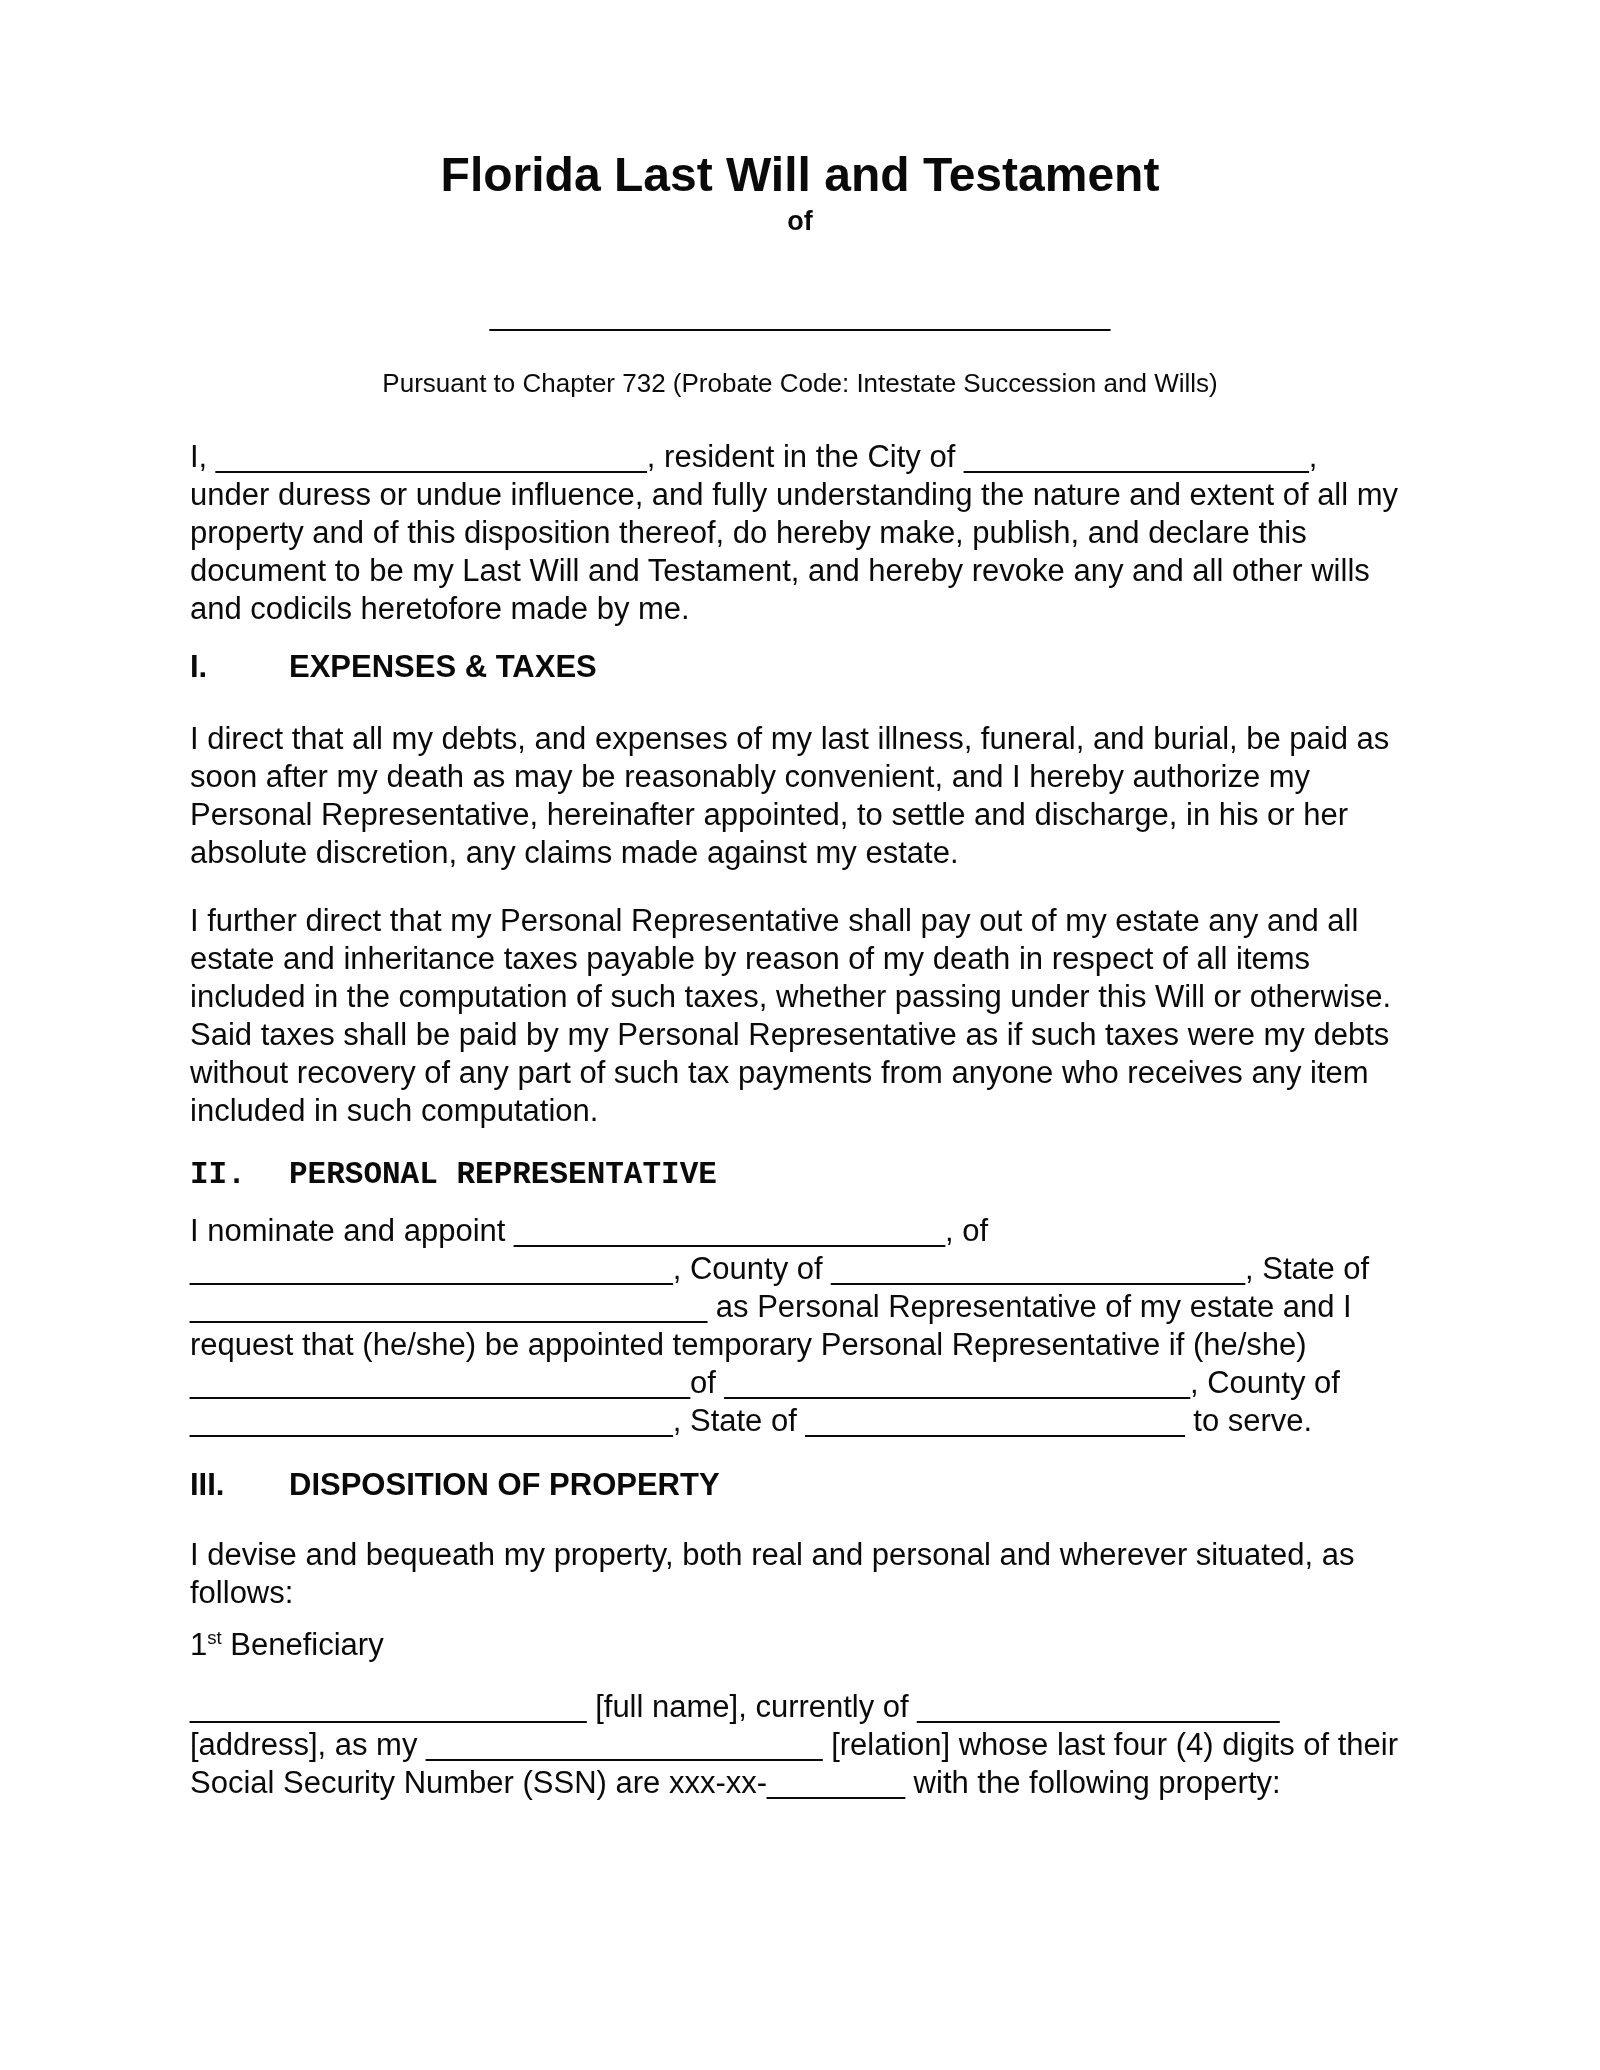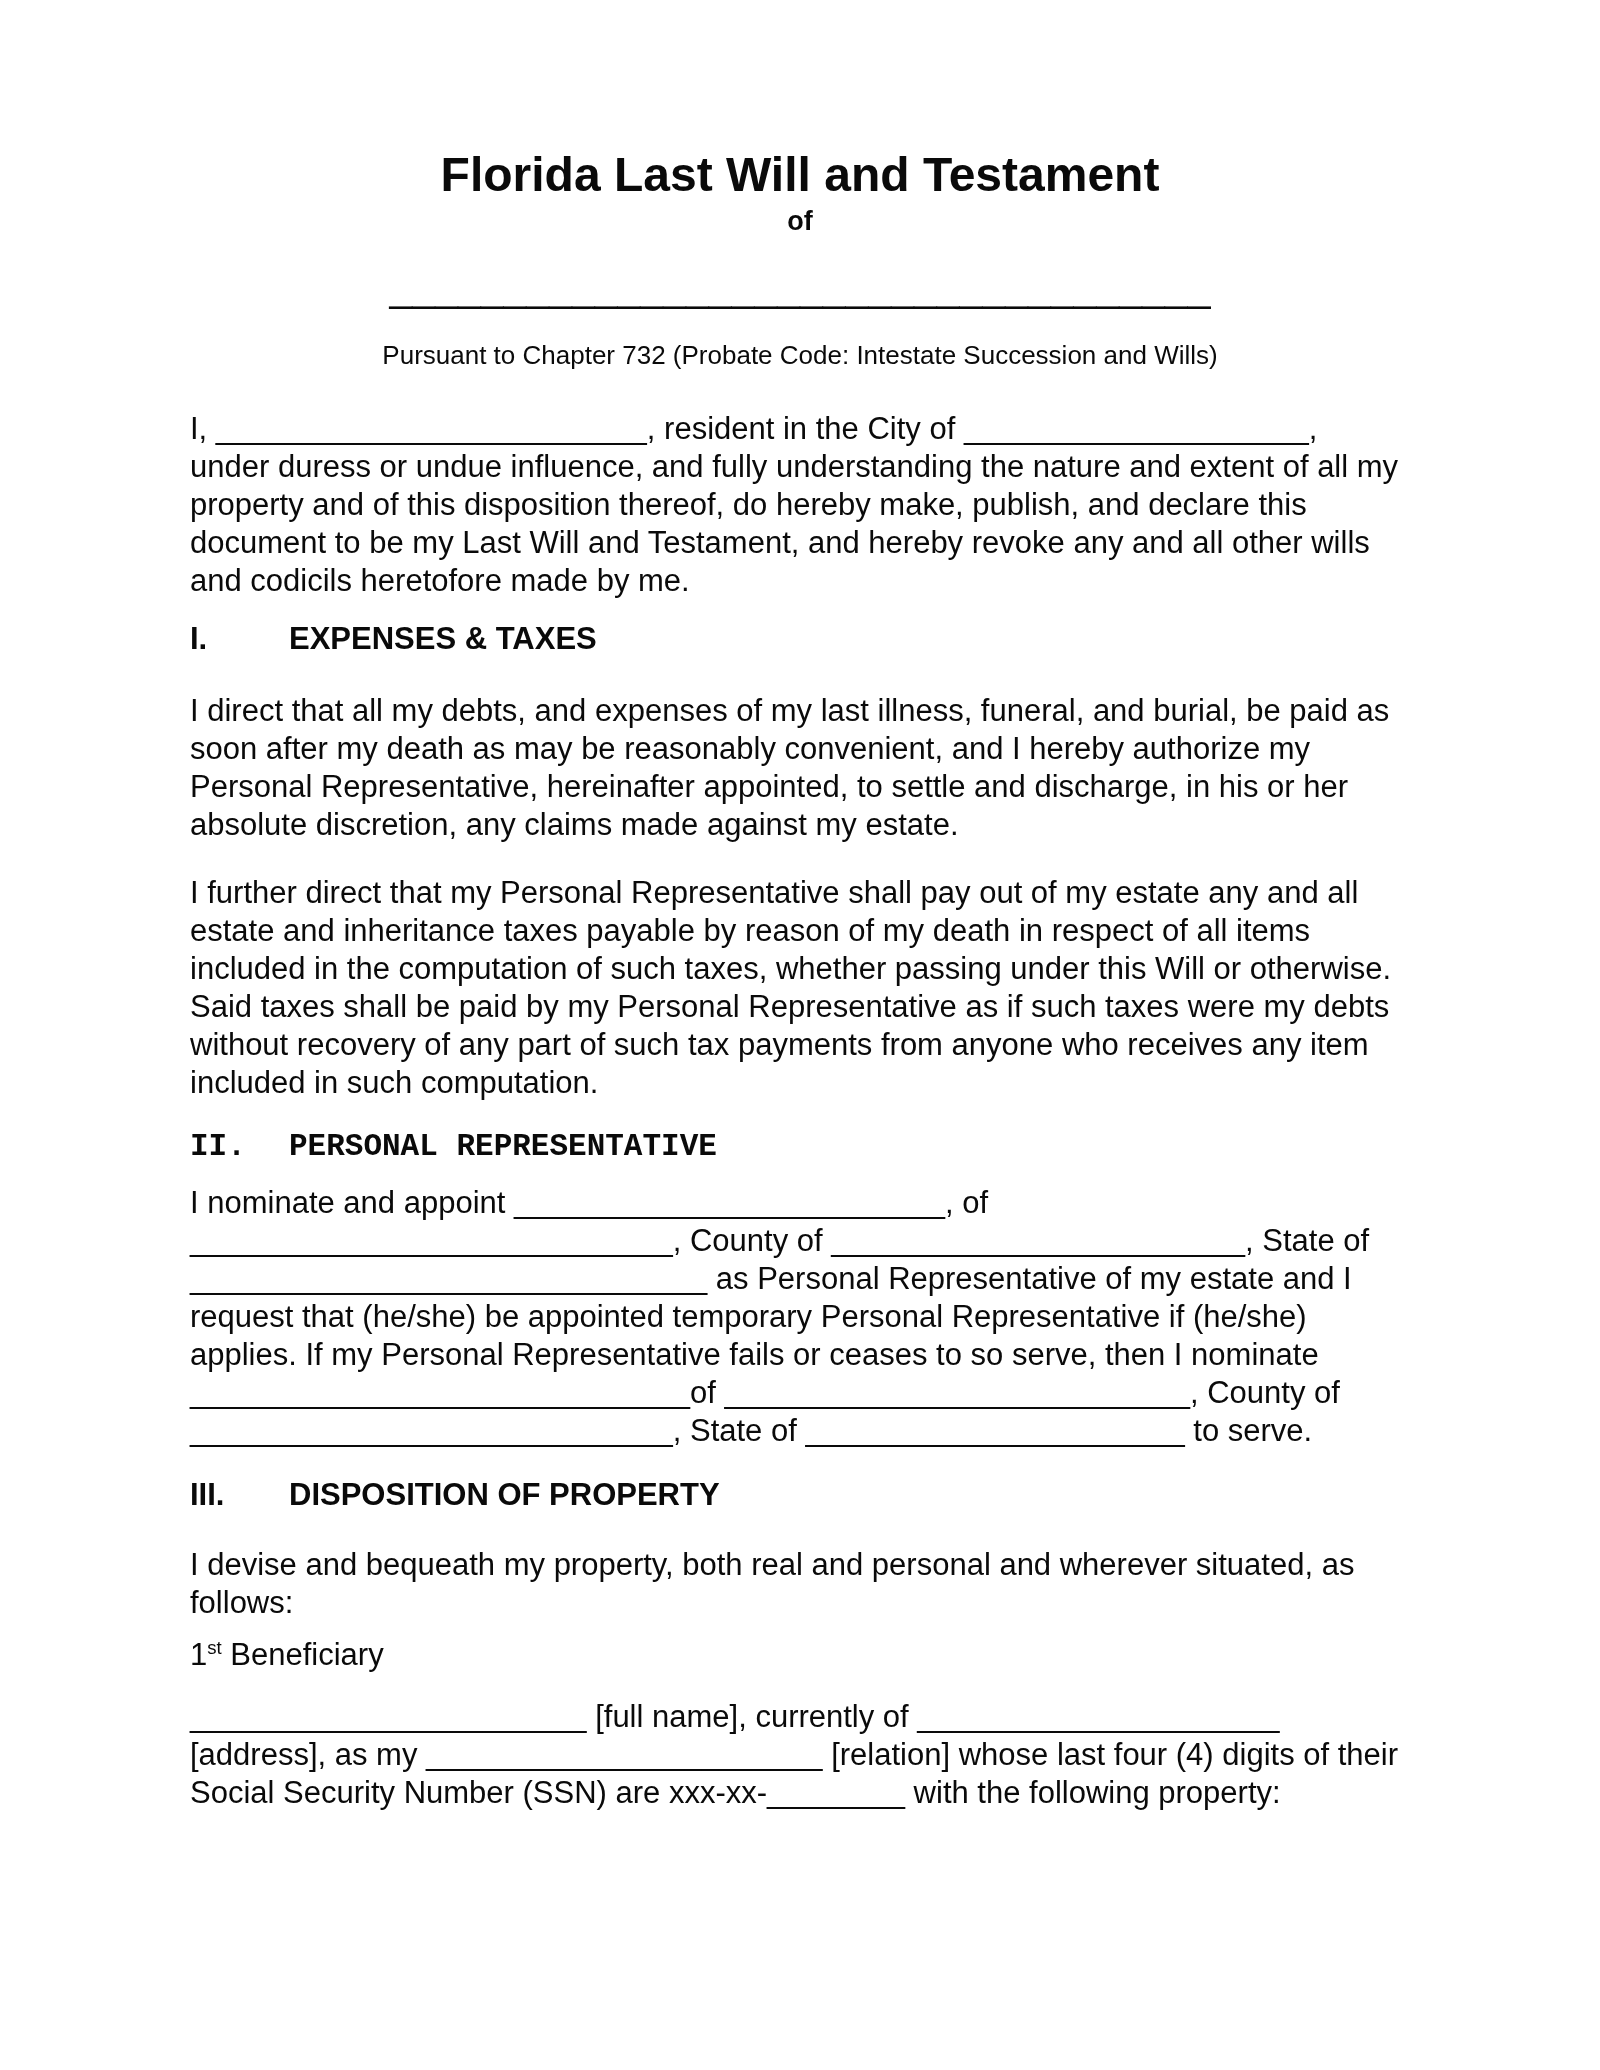--- a/index.html
+++ b/index.html
@@ -19,22 +19,22 @@
     line-height: 50px;
     font-weight: bold;
   }
   .of-label {
     margin-top: 6px;
     font-size: 27px;
     line-height: 30px;
     font-weight: bold;
   }
   .name-blank {
-    margin-top: 32px;
-    font-size: 41px;
+    margin-top: 60px;
+    font-size: 31px;
     line-height: 38px;
     white-space: pre;
   }
   .statute-line {
     margin-top: 34px;
     font-size: 26px;
     line-height: 30px;
   }
   .content {
     margin-left: 190px;
@@ -108,21 +108,20 @@
 
     <div class="sec-heading h-representative">
       <span class="numeral">II.</span><span>PERSONAL REPRESENTATIVE</span>
     </div>
 
     <div class="para p-nominate">
       <div class="line">I nominate and appoint _________________________, of</div>
       <div class="line">____________________________, County of ________________________, State of</div>
       <div class="line">______________________________ as Personal Representative of my estate and I</div>
       <div class="line">request that (he/she) be appointed temporary Personal Representative if (he/she)</div>
-      <div class="line">applies. If my Personal Representative fails or ceases to so serve, then I nominate</div>
       <div class="line">_____________________________of ___________________________, County of</div>
       <div class="line">____________________________, State of ______________________ to serve.</div>
     </div>
 
     <div class="sec-heading h-disposition">
       <span class="numeral">III.</span><span>DISPOSITION OF PROPERTY</span>
     </div>
 
     <div class="para p-devise">
       <div class="line">I devise and bequeath my property, both real and personal and wherever situated, as</div>

